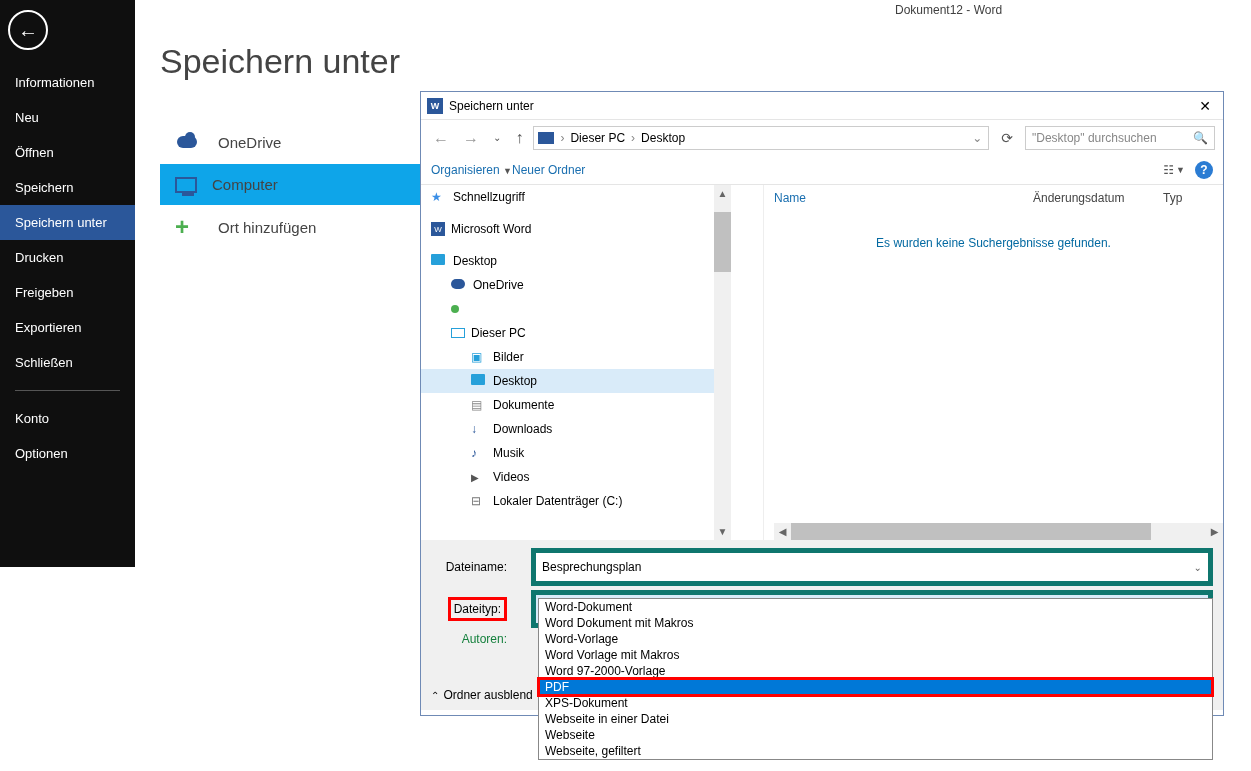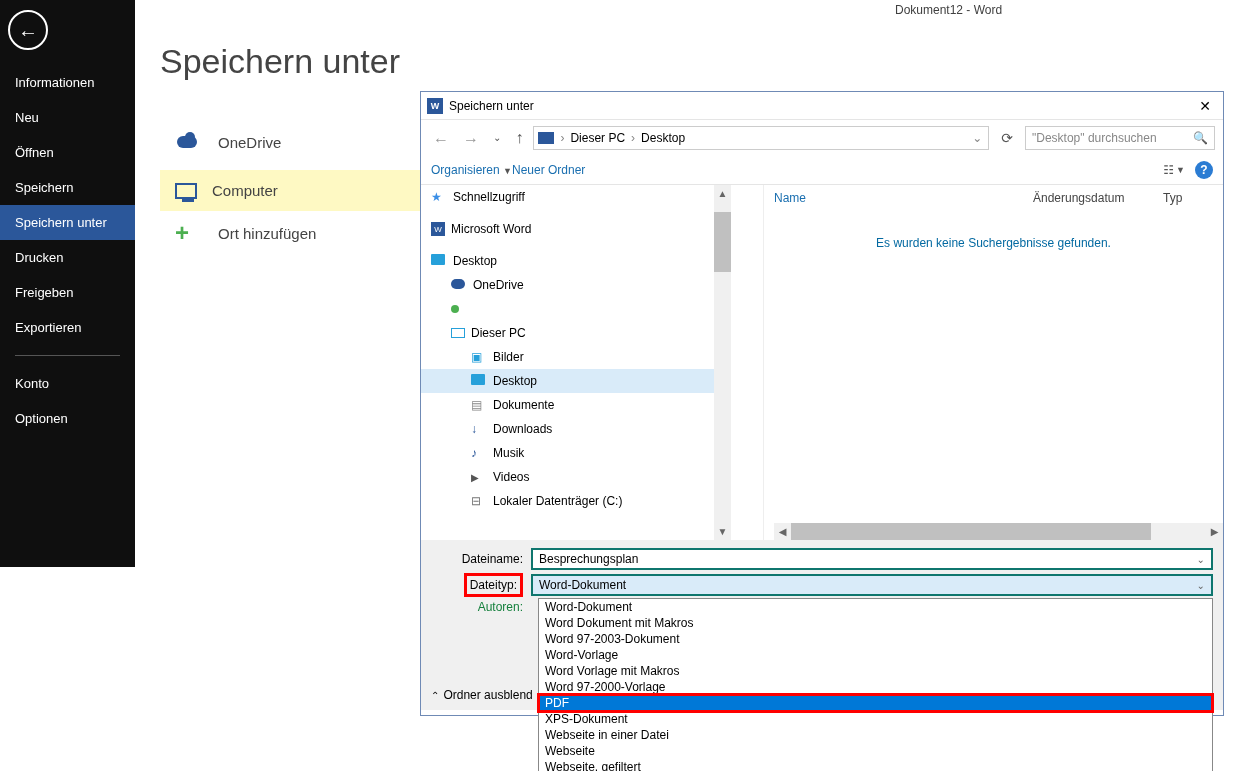--- a/index.html
+++ b/index.html
@@ -77,22 +77,21 @@
   }
   .location-item {
     display: flex;
     align-items: center;
     padding: 12px 15px;
     cursor: pointer;
     font-size: 15px;
     color: #444;
   }
   .location-item.selected {
-    background: #fef9c3;
-    margin-top: 6px;
+    background: #0ea5e9;
   }
   .location-icon {
     width: 28px; height: 20px;
     margin-right: 15px;
     display: inline-block;
   }
   .icon-cloud { 
     position: relative;
   }
   .icon-cloud::before {
@@ -289,26 +288,26 @@
     height:170px;
   }
   .form-row{
     display:flex;
     align-items:center;
     margin-bottom:4px;
   }
   .form-label{
     width:100px;
     text-align:right;
-    padding-right:8px;
+    padding-right:24px;
   }
   .form-input{
     flex:1;
-    height:22px;
-    border:2px solid #0f766e;
+    height:38px;
+    border:5px solid #0f766e;
     background:#fff;
     padding:0 6px;
     display:flex;
     align-items:center;
   }
   .filetype-row .form-input{
     background:#d9ebf9;
   }
   .red-highlight-label{
     border:3px solid #ff0000;
@@ -353,20 +352,21 @@
   <div class="back-btn"></div>
   <div style="height:15px"></div>
   <div class="sidebar-item">Informationen</div>
   <div class="sidebar-item">Neu</div>
   <div class="sidebar-item">Öffnen</div>
   <div class="sidebar-item">Speichern</div>
   <div class="sidebar-item selected">Speichern unter</div>
   <div class="sidebar-item">Drucken</div>
   <div class="sidebar-item">Freigeben</div>
   <div class="sidebar-item">Exportieren</div>
+  <div class="sidebar-item">Schließen</div>
   <div class="sidebar-divider"></div>
   <div class="sidebar-item">Konto</div>
   <div class="sidebar-item">Optionen</div>
 </div>
 
 <div class="main">
   <div class="app-title">Dokument12 - Word</div>
   <div class="page-heading">Speichern unter</div>
 
   <div class="location-list">
@@ -526,21 +526,20 @@
         <span style="color:#666;font-size:10px">⌄</span>
       </div>
     </div>
     <div class="form-row">
       <span class="form-label autoren-label">Autoren:</span>
     </div>
 
     <div class="dropdown-list">
       <div class="dd-item">Word-Dokument</div>
       <div class="dd-item">Word Dokument mit Makros</div>
-      <div class="dd-item">Word 97-2003-Dokument</div>
       <div class="dd-item">Word-Vorlage</div>
       <div class="dd-item">Word Vorlage mit Makros</div>
       <div class="dd-item">Word 97-2000-Vorlage</div>
       <div class="dd-item selected">PDF</div>
       <div class="dd-item">XPS-Dokument</div>
       <div class="dd-item">Webseite in einer Datei</div>
       <div class="dd-item">Webseite</div>
       <div class="dd-item">Webseite, gefiltert</div>
     </div>
 

